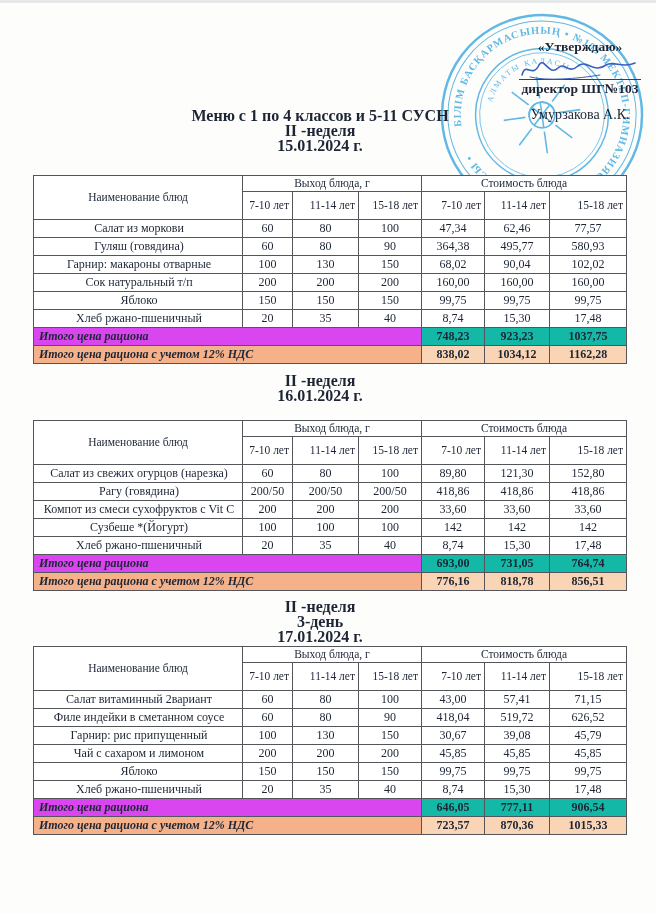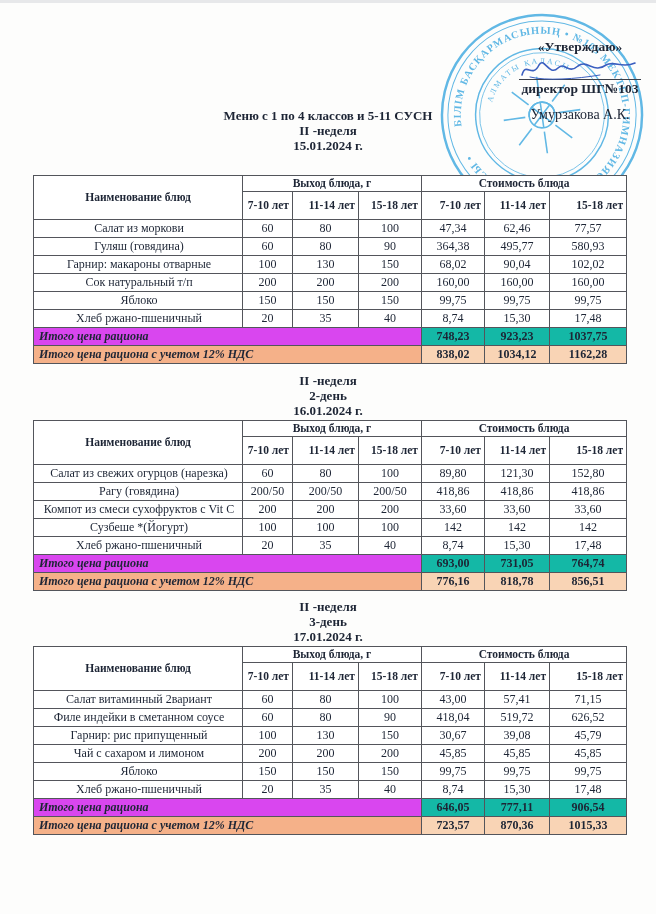--- a/index.html
+++ b/index.html
@@ -14,34 +14,34 @@
   .stamp{position:absolute; top:8px; left:436px; width:212px; height:208px;
          opacity:.82; transform:rotate(-8deg); z-index:1;}
   
   .approval{position:absolute; top:36px; left:484px; width:192px; text-align:center; z-index:2;}
   .approve-label{font-size:13.5px; font-weight:bold;}
   .signature-svg{display:block; margin:0 auto -6px auto;}
   .sig-line{width:122px; margin:0 auto; border-top:1.2px solid #3a3f4a;}
   .director-line{font-size:13.5px; font-weight:bold; margin-top:1px;}
   .director-name{font-size:14px; font-weight:normal; margin-top:10px;}
   
-  .sec-title{position:absolute; left:16px; width:624px; text-align:center;
-             font-size:13px; font-weight:bold; line-height:15px; z-index:2;}
+  .sec-title{position:absolute; left:8px; width:624px; text-align:center;
+             font-size:16px; font-weight:bold; line-height:15px; z-index:2;}
   
   table.menu-table{
     position:absolute; left:33px; width:593px;
     border-collapse:collapse; table-layout:fixed;
     font-size:12px; z-index:2; background:#fff;
   }
   .menu-table th,.menu-table td{
     border:1px solid #53555b; padding:0 3px; text-align:center;
     overflow:hidden; white-space:nowrap;
   }
   .menu-table{border:1.5px solid #3c3e44;}
-  .menu-table thead th{font-weight:bold; font-size:11.5px; white-space:normal; line-height:13px;}
+  .menu-table thead th{font-weight:normal; font-size:11.5px; white-space:normal; line-height:13px;}
   .menu-table thead tr.group-row th{height:15px;}
   .menu-table thead tr.age-row th{height:27px;text-align:right;}
   .menu-table tbody td{height:17px;}
   .menu-table td.name{text-align:center; padding-left:5px; white-space:normal; line-height:13px;}
   .menu-table tfoot td{height:17px; font-weight:bold;}
   .menu-table tfoot td.tlabel{text-align:left; padding-left:5px; font-style:italic;}
   tr.total-row td.tlabel{background:#d946ef;}
   tr.total-row td.tnum{background:#14b8a6;}
   tr.vat-row td.tlabel{background:#f5b189;}
   tr.vat-row td.tnum{background:#f9d4b5;}
@@ -195,21 +195,20 @@
         <td colspan="4" class="tlabel">Итого цена рациона с учетом 12% НДС</td>
         <td class="tnum">838,02</td>
         <td class="tnum">1034,12</td>
         <td class="tnum">1162,28</td>
       </tr>
     </tfoot>
   </table>
 
   <div class="sec-title" style="top:370px;">
     <div>II -неделя</div>
-    <div>2-день</div>
     <div>16.01.2024 г.</div>
   </div>
 
   <table class="menu-table" style="top:417px;">
     <colgroup>
         <col style="width:209px">
         <col style="width:50px">
         <col style="width:66px">
         <col style="width:63px">
         <col style="width:63px">

